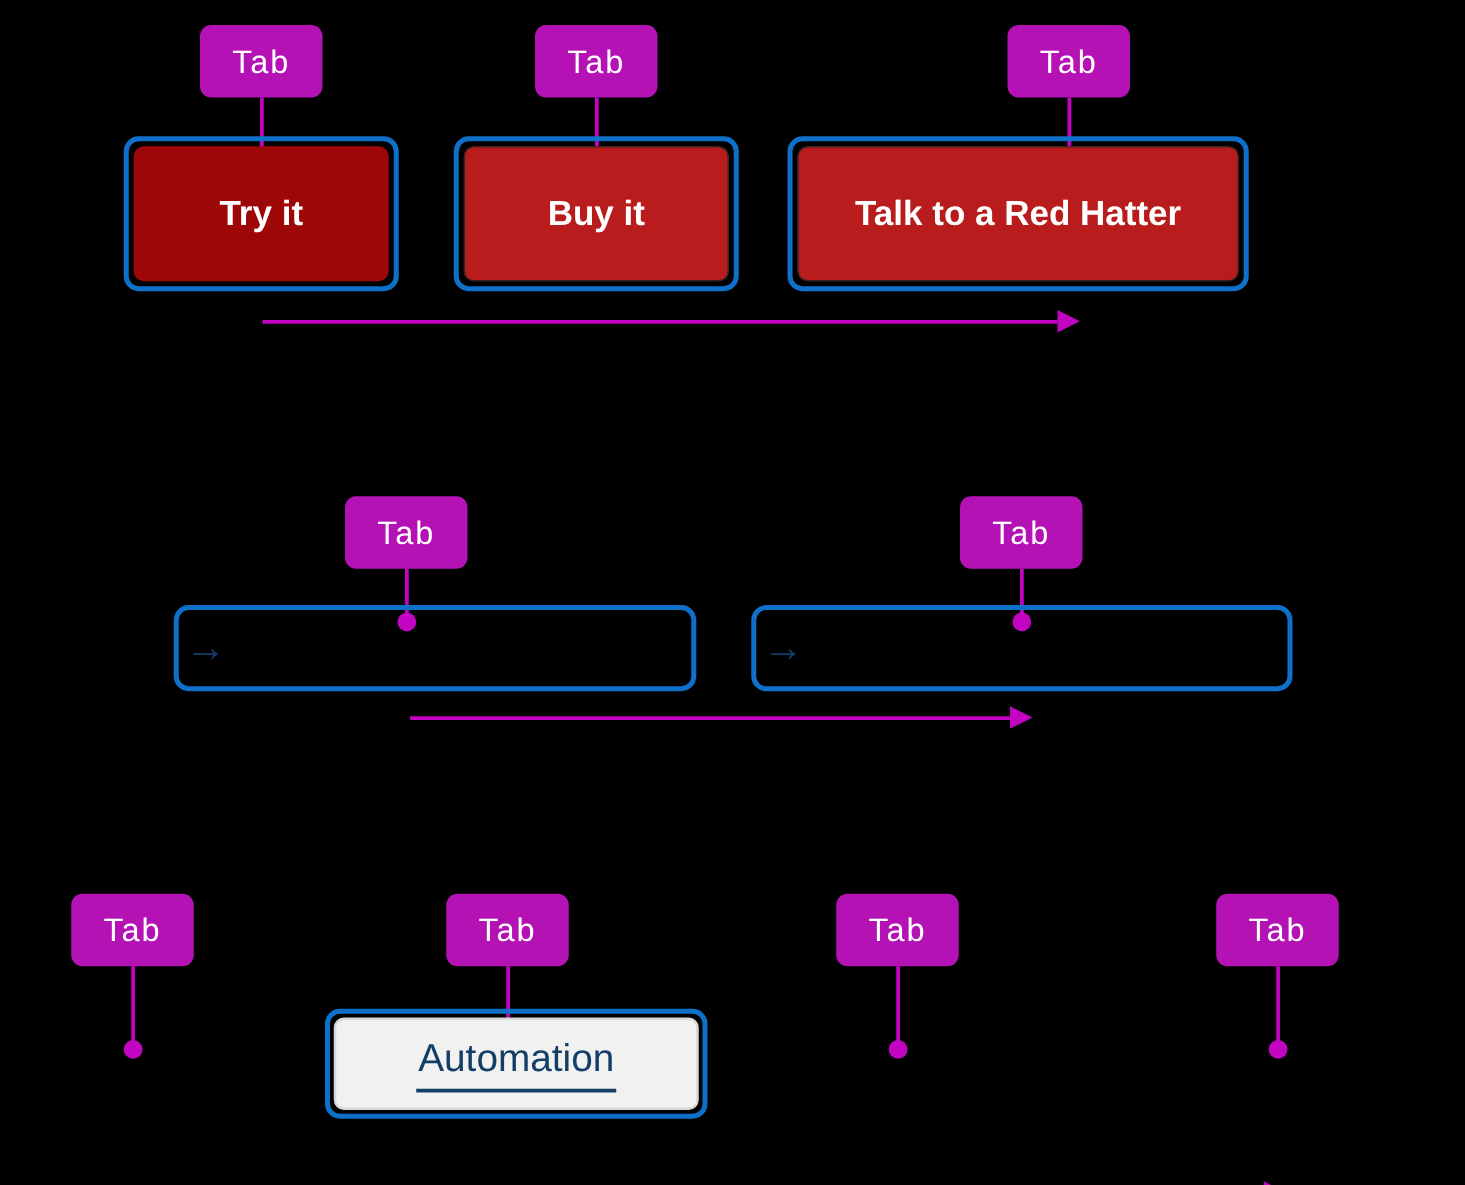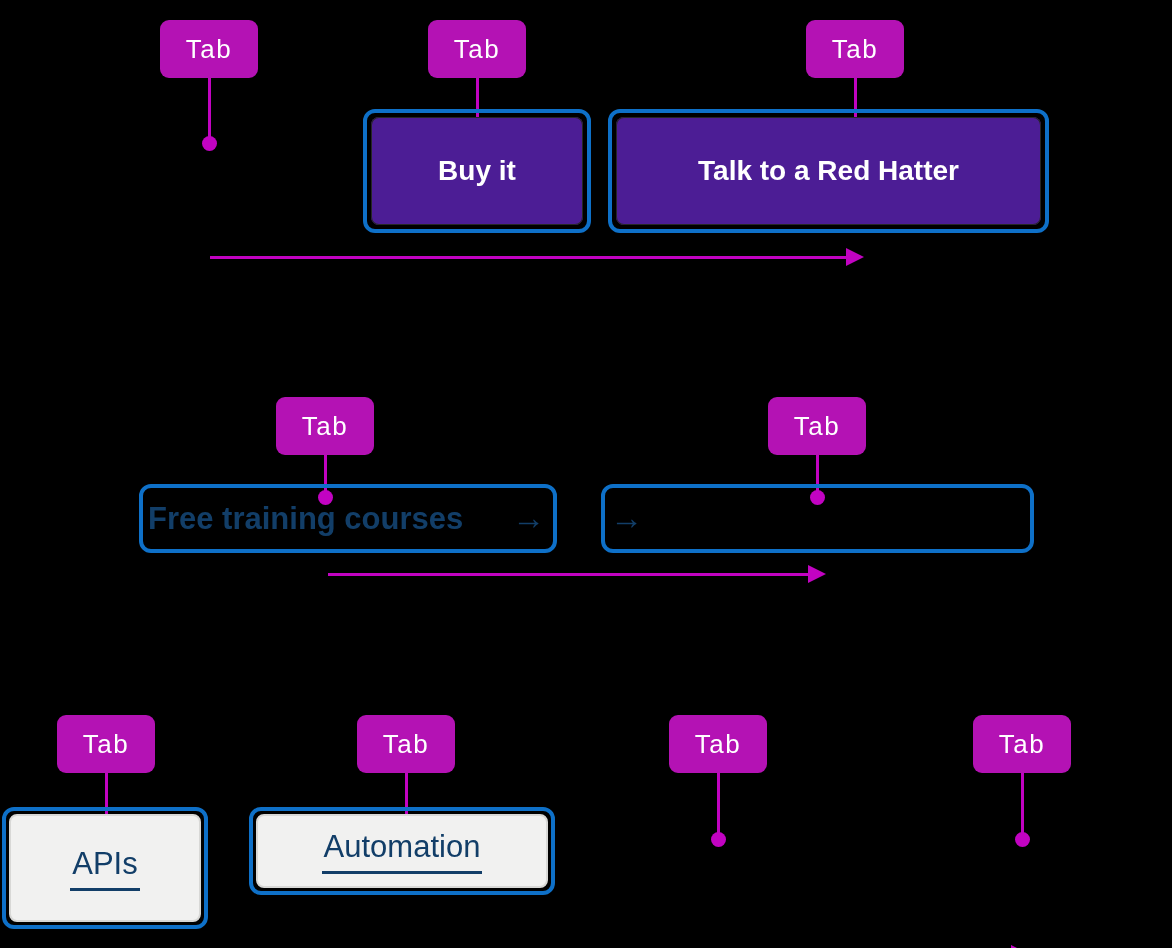--- a/index.html
+++ b/index.html
@@ -20,21 +20,21 @@
   
   .ring{
     position:absolute;box-sizing:border-box;border:4px solid #0E70C8;border-radius:12px;
     padding:4px;background:transparent;
   }
   .btn{
     width:100%;height:100%;border-radius:8px;display:flex;align-items:center;justify-content:center;
     color:#fff;font-size:28px;font-weight:700;
   }
   .btn-red{background:#9E0707;}
-  .btn-dark{background:#4c1d95;box-shadow:inset 0 0 0 1px #262626;}
+  .btn-dark{background:#b91c1c;box-shadow:inset 0 0 0 1px #262626;}
   
   .ring-link{padding:0;}
   .link-inner{
     width:100%;height:100%;box-sizing:border-box;display:flex;align-items:center;
     justify-content:space-between;padding:0 8px 0 5px;color:#123E68;font-weight:700;font-size:31px;
   }
   .link-arrow{font-size:33px;font-weight:700;line-height:1;padding-bottom:3px;}
   
   .ring-card{padding:3px;}
   .card{
@@ -65,26 +65,31 @@
       <span>Tab</span>
     </div>
 
   <div class="vline" style="left:207.5px;top:62px;height:60px;"></div>
   <div class="vline" style="left:475.5px;top:62px;height:60px;"></div>
   <div class="vline" style="left:853.5px;top:62px;height:60px;"></div>
   <div class="dot" style="left:201.5px;top:119.5px;"></div>
   <div class="dot" style="left:469.5px;top:119.5px;"></div>
   <div class="dot" style="left:847.5px;top:119.5px;"></div>
 
+  <div class="ring" style="left:99px;top:93px;width:220px;height:124px;">
+    <div class="btn btn-red">
+      <span>Try it</span>
+    </div>
+  </div>
   <div class="ring" style="left:363px;top:93px;width:228px;height:124px;">
     <div class="btn btn-dark">
       <span>Buy it</span>
     </div>
   </div>
-  <div class="ring" style="left:608px;top:93px;width:441px;height:124px;">
+  <div class="ring" style="left:630px;top:93px;width:369px;height:124px;">
     <div class="btn btn-dark">
       <span>Talk to a Red Hatter</span>
     </div>
   </div>
 
   <div class="aline" style="left:210px;top:240px;width:636px;"></div>
   <div class="ahead" style="left:846px;top:232px;"></div>
 
   <div class="chip" style="left:276px;top:381px;">
       <span>Tab</span>
@@ -93,21 +98,20 @@
       <span>Tab</span>
     </div>
 
   <div class="vline" style="left:323.5px;top:439px;height:37px;"></div>
   <div class="vline" style="left:815.5px;top:439px;height:37px;"></div>
   <div class="dot" style="left:317.5px;top:473.5px;"></div>
   <div class="dot" style="left:809.5px;top:473.5px;"></div>
 
   <div class="ring ring-link" style="left:139px;top:468px;width:418px;height:69px;">
     <div class="link-inner">
-      <span>Free training courses</span>
       <span class="link-arrow">→</span>
     </div>
   </div>
   <div class="ring ring-link" style="left:601px;top:468px;width:433px;height:69px;">
     <div class="link-inner">
       <span class="link-arrow">→</span>
     </div>
   </div>
 
   <div class="aline" style="left:328px;top:557px;width:480px;"></div>
@@ -128,26 +132,21 @@
 
   <div class="vline" style="left:104.5px;top:757px;height:60px;"></div>
   <div class="vline" style="left:404.5px;top:757px;height:60px;"></div>
   <div class="vline" style="left:716.5px;top:757px;height:60px;"></div>
   <div class="vline" style="left:1020.5px;top:757px;height:60px;"></div>
   <div class="dot" style="left:98.5px;top:815.5px;"></div>
   <div class="dot" style="left:398.5px;top:815.5px;"></div>
   <div class="dot" style="left:710.5px;top:815.5px;"></div>
   <div class="dot" style="left:1014.5px;top:815.5px;"></div>
 
-  <div class="ring ring-card" style="left:2px;top:791px;width:206px;height:122px;">
-    <div class="card">
-      <span class="u">APIs</span>
-    </div>
-  </div>
-  <div class="ring ring-card" style="left:249px;top:791px;width:306px;height:88px;">
+  <div class="ring ring-card" style="left:260px;top:791px;width:306px;height:88px;">
     <div class="card">
       <span class="u">Automation</span>
     </div>
   </div>
 
   <div class="aline" style="left:105px;top:936px;width:906px;"></div>
   <div class="ahead" style="left:1011px;top:928.5px;"></div>
 
 </div>
 

